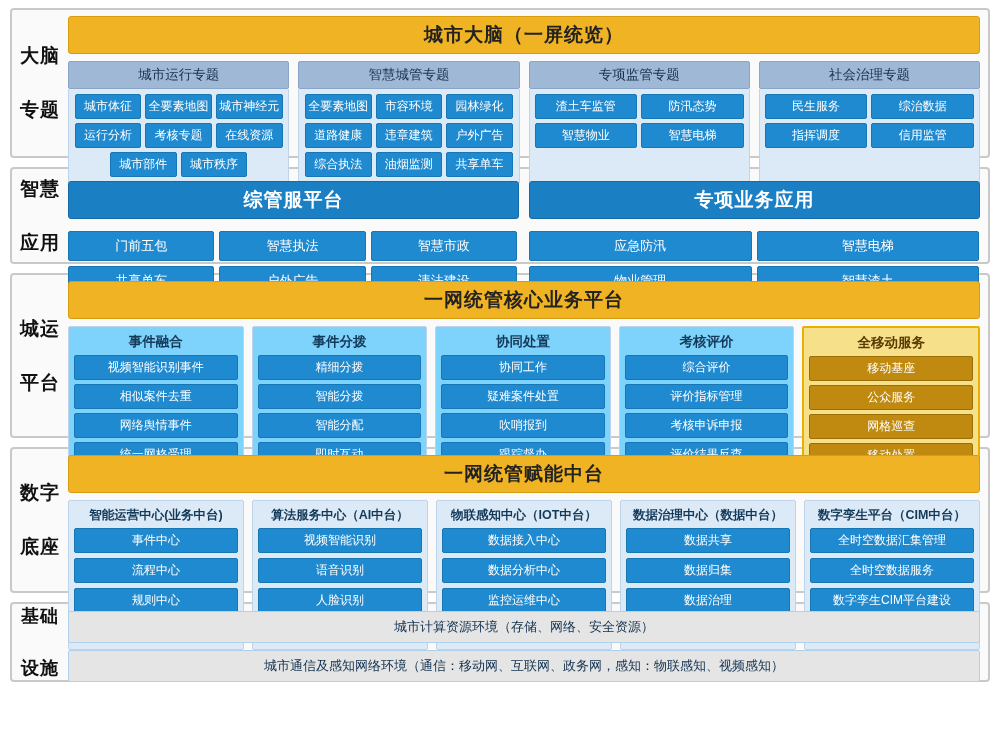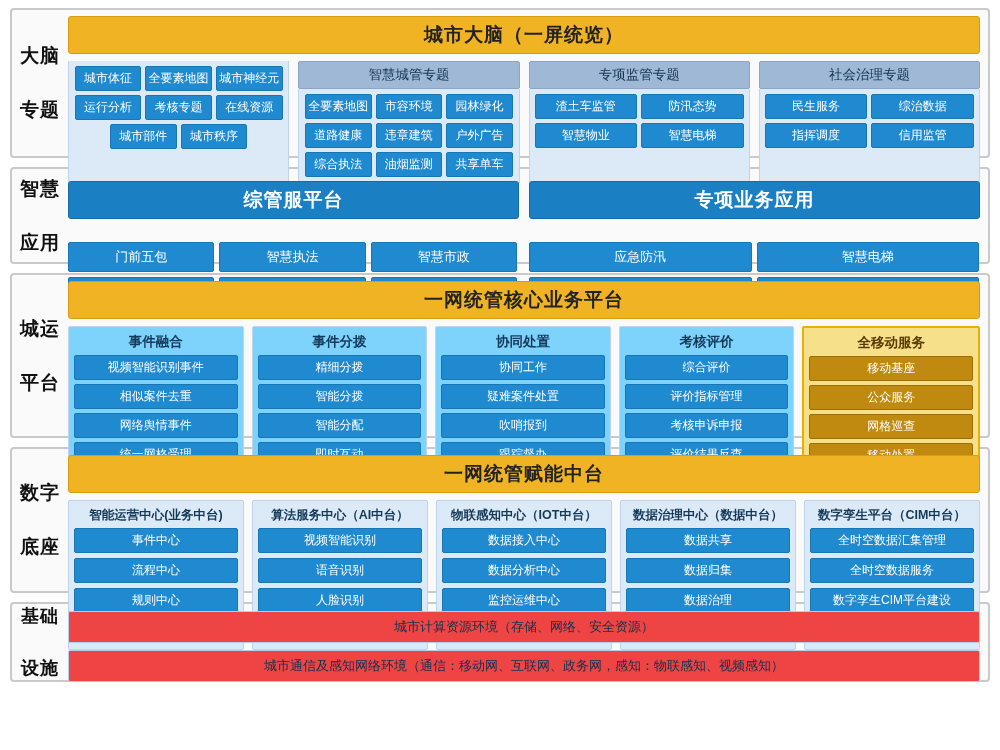--- a/index.html
+++ b/index.html
@@ -87,21 +87,21 @@
     border:1px solid #1777b4;
     box-sizing:border-box;
     white-space:nowrap;
   }
   .brain-body .chip{width:calc(33.33% - 3px);}
   .brain-body.two .chip{width:calc(50% - 2px);}
 
   
   .smart-row{display:flex;gap:10px;margin-top:6px;}
   .smart-group{flex:1;}
-  .smart-grid{display:flex;flex-wrap:wrap;gap:5px;margin-top:23px;}
+  .smart-grid{display:flex;flex-wrap:wrap;gap:5px;margin-top:12px;}
   .smart-grid .chip{width:calc(33.33% - 4px);font-size:13px;padding:5px 0;}
   .smart-grid.two .chip{width:calc(50% - 3px);}
 
   
   .plat-row{display:flex;gap:8px;margin-top:7px;}
   .plat-col{
     flex:1;
     background:#7dd3fc;
     border:1px solid #bed4ea;
     border-radius:2px;
@@ -129,21 +129,21 @@
     padding:4px 5px 6px 5px;
     display:flex;flex-direction:column;
   }
   .base-title{text-align:center;font-size:12.5px;font-weight:bold;color:#143a5a;padding:2px 0 4px 0;}
   .base-items{display:flex;flex-direction:column;gap:5px;}
   .base-items .chip{width:100%;font-size:12px;}
 
   
   .infra-body{padding:7px 8px 7px 0;display:flex;flex-direction:column;gap:7px;}
   .infra-bar{
-    background:#ef4444;
+    background:#e5e5e5;
     border:1px solid #b3d0ea;
     border-radius:2px;
     text-align:center;
     font-size:13px;
     color:#12314f;
     padding:6px 0;
   }
   .band-label.small{font-size:18px;}
 </style>
 </head>
@@ -154,20 +154,21 @@
   <div class="band" style="height:150px;">
     <div class="band-label">
       <span>大脑</span>
       <span>专题</span>
     </div>
     <div class="band-body">
       <div class="title-bar">城市大脑（一屏统览）</div>
       <div class="brain-cols">
 
         <div class="brain-col">
+          <div class="brain-head">城市运行专题</div>
           <div class="brain-body">
             <div class="chip">城市体征</div>
             <div class="chip">全要素地图</div>
             <div class="chip">城市神经元</div>
             <div class="chip">运行分析</div>
             <div class="chip">考核专题</div>
             <div class="chip">在线资源</div>
             <div class="chip">城市部件</div>
             <div class="chip">城市秩序</div>
           </div>

